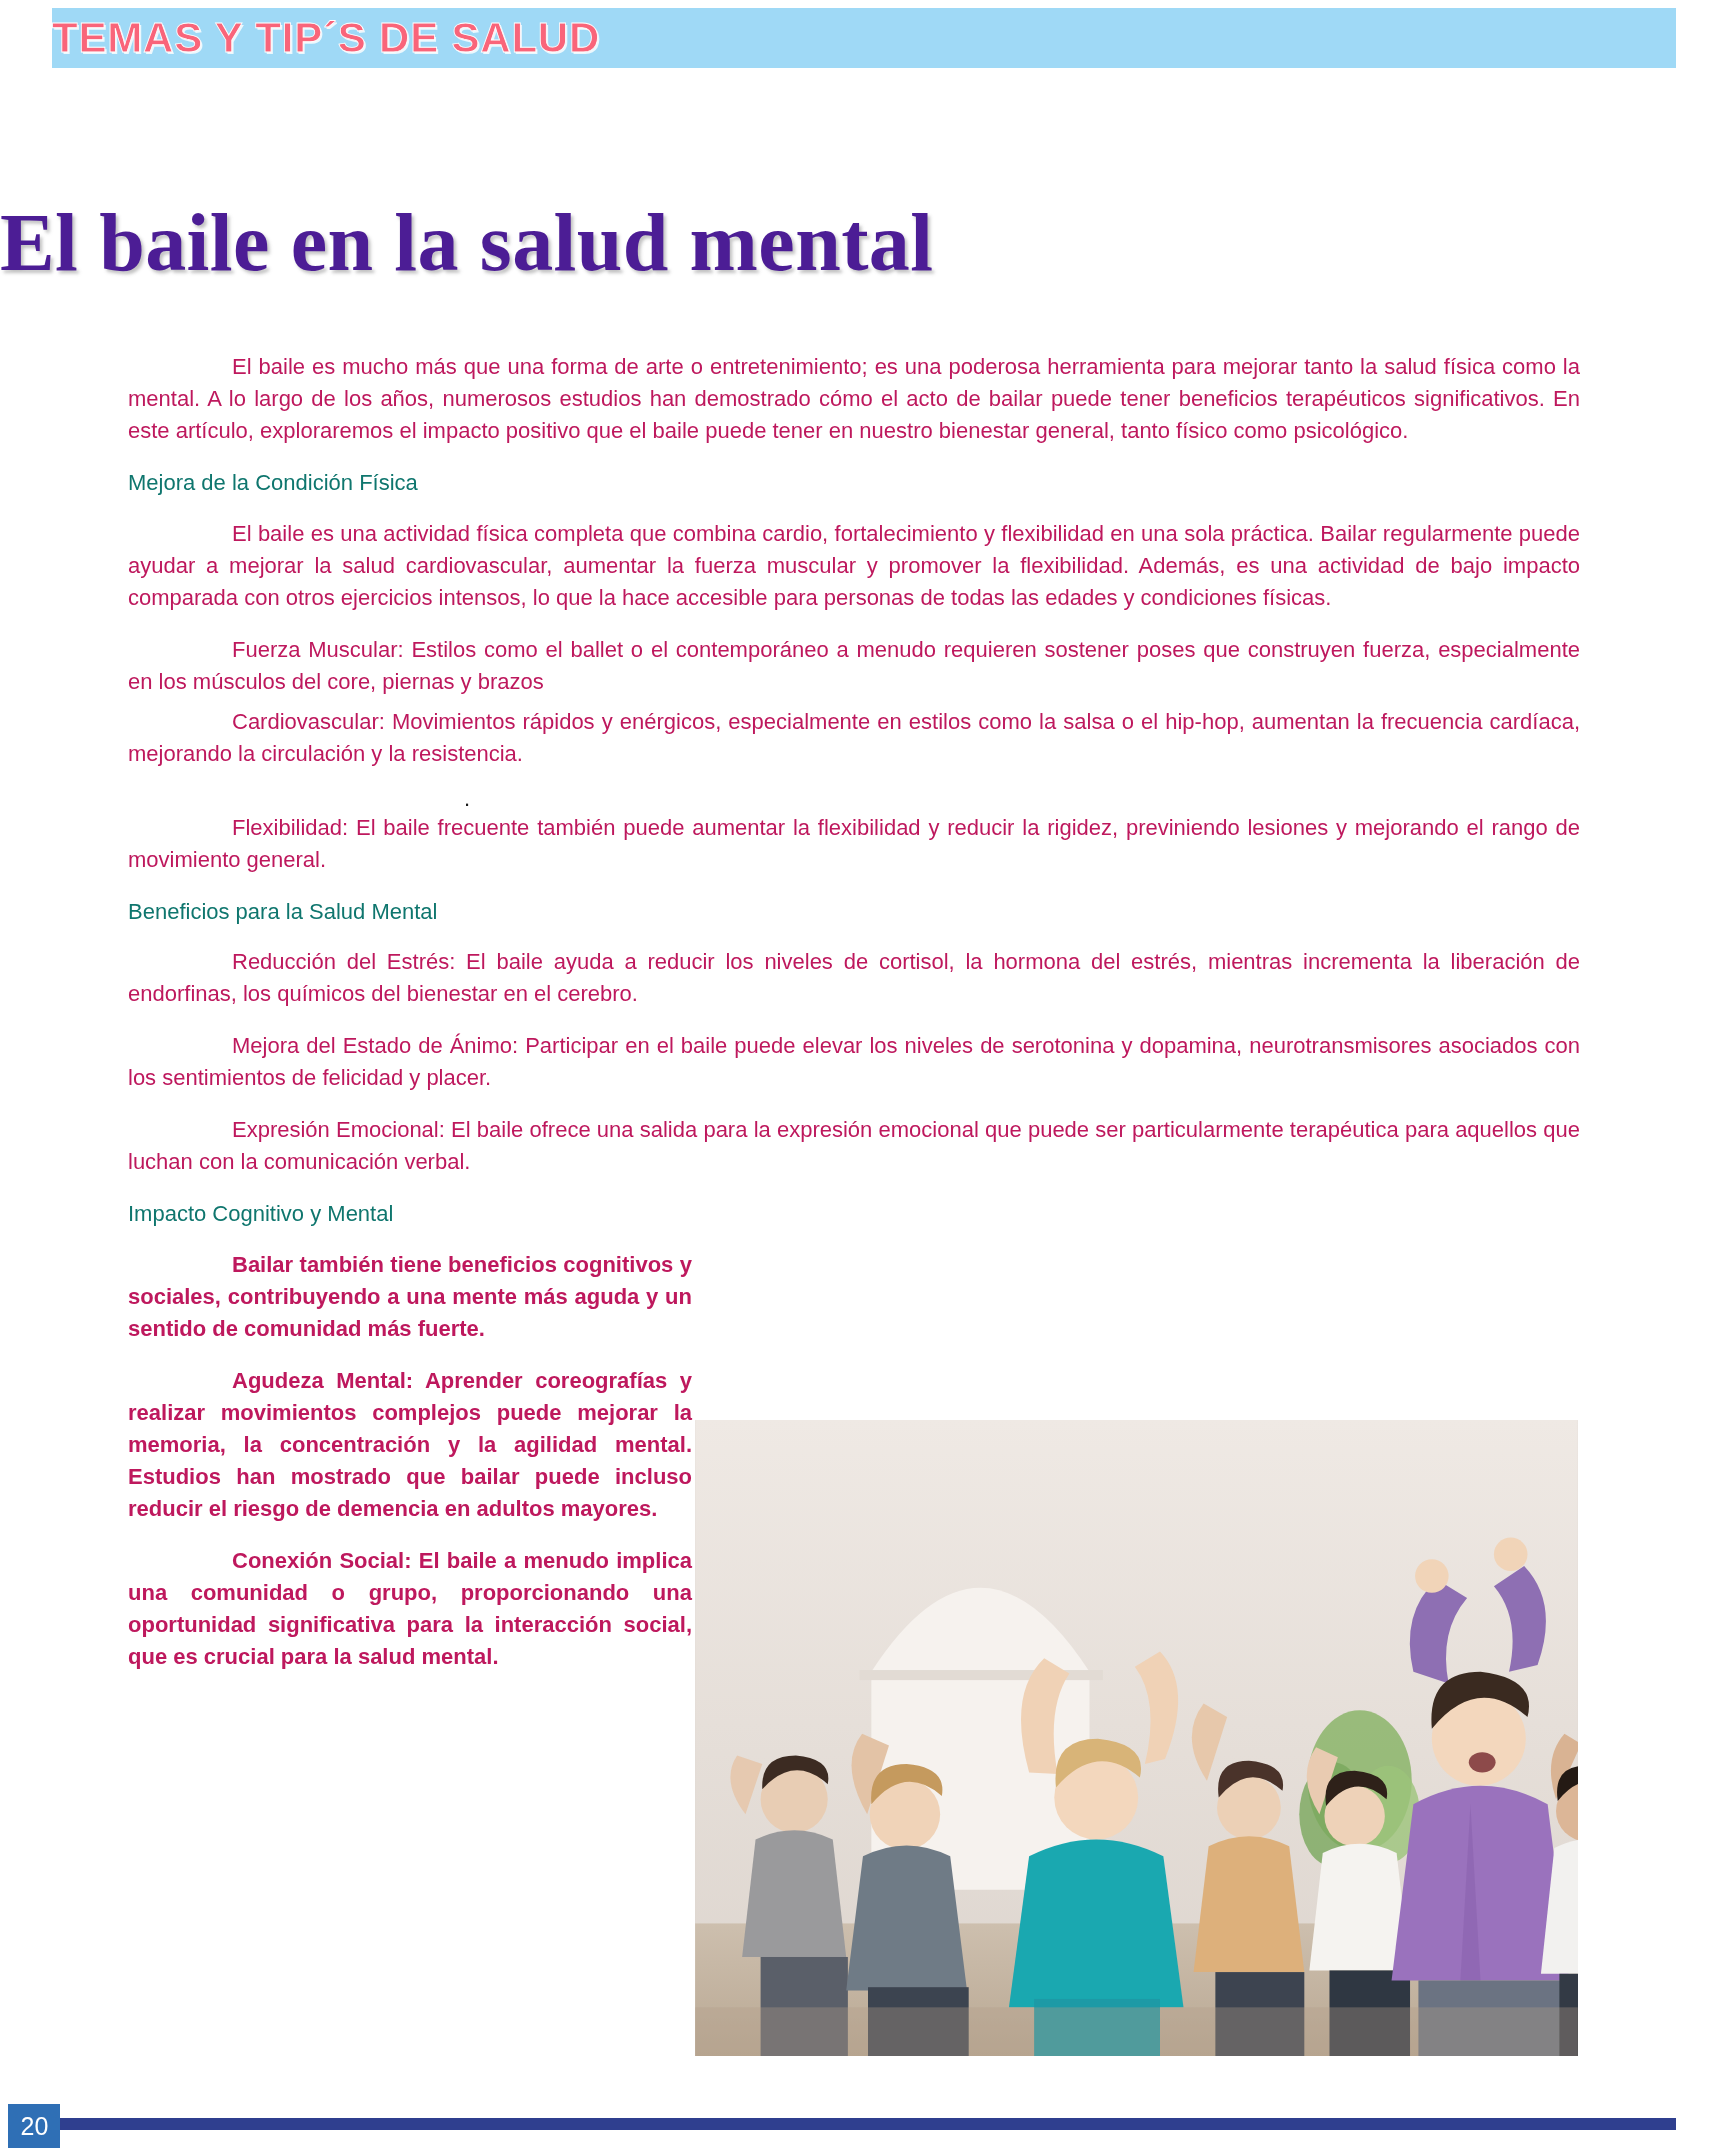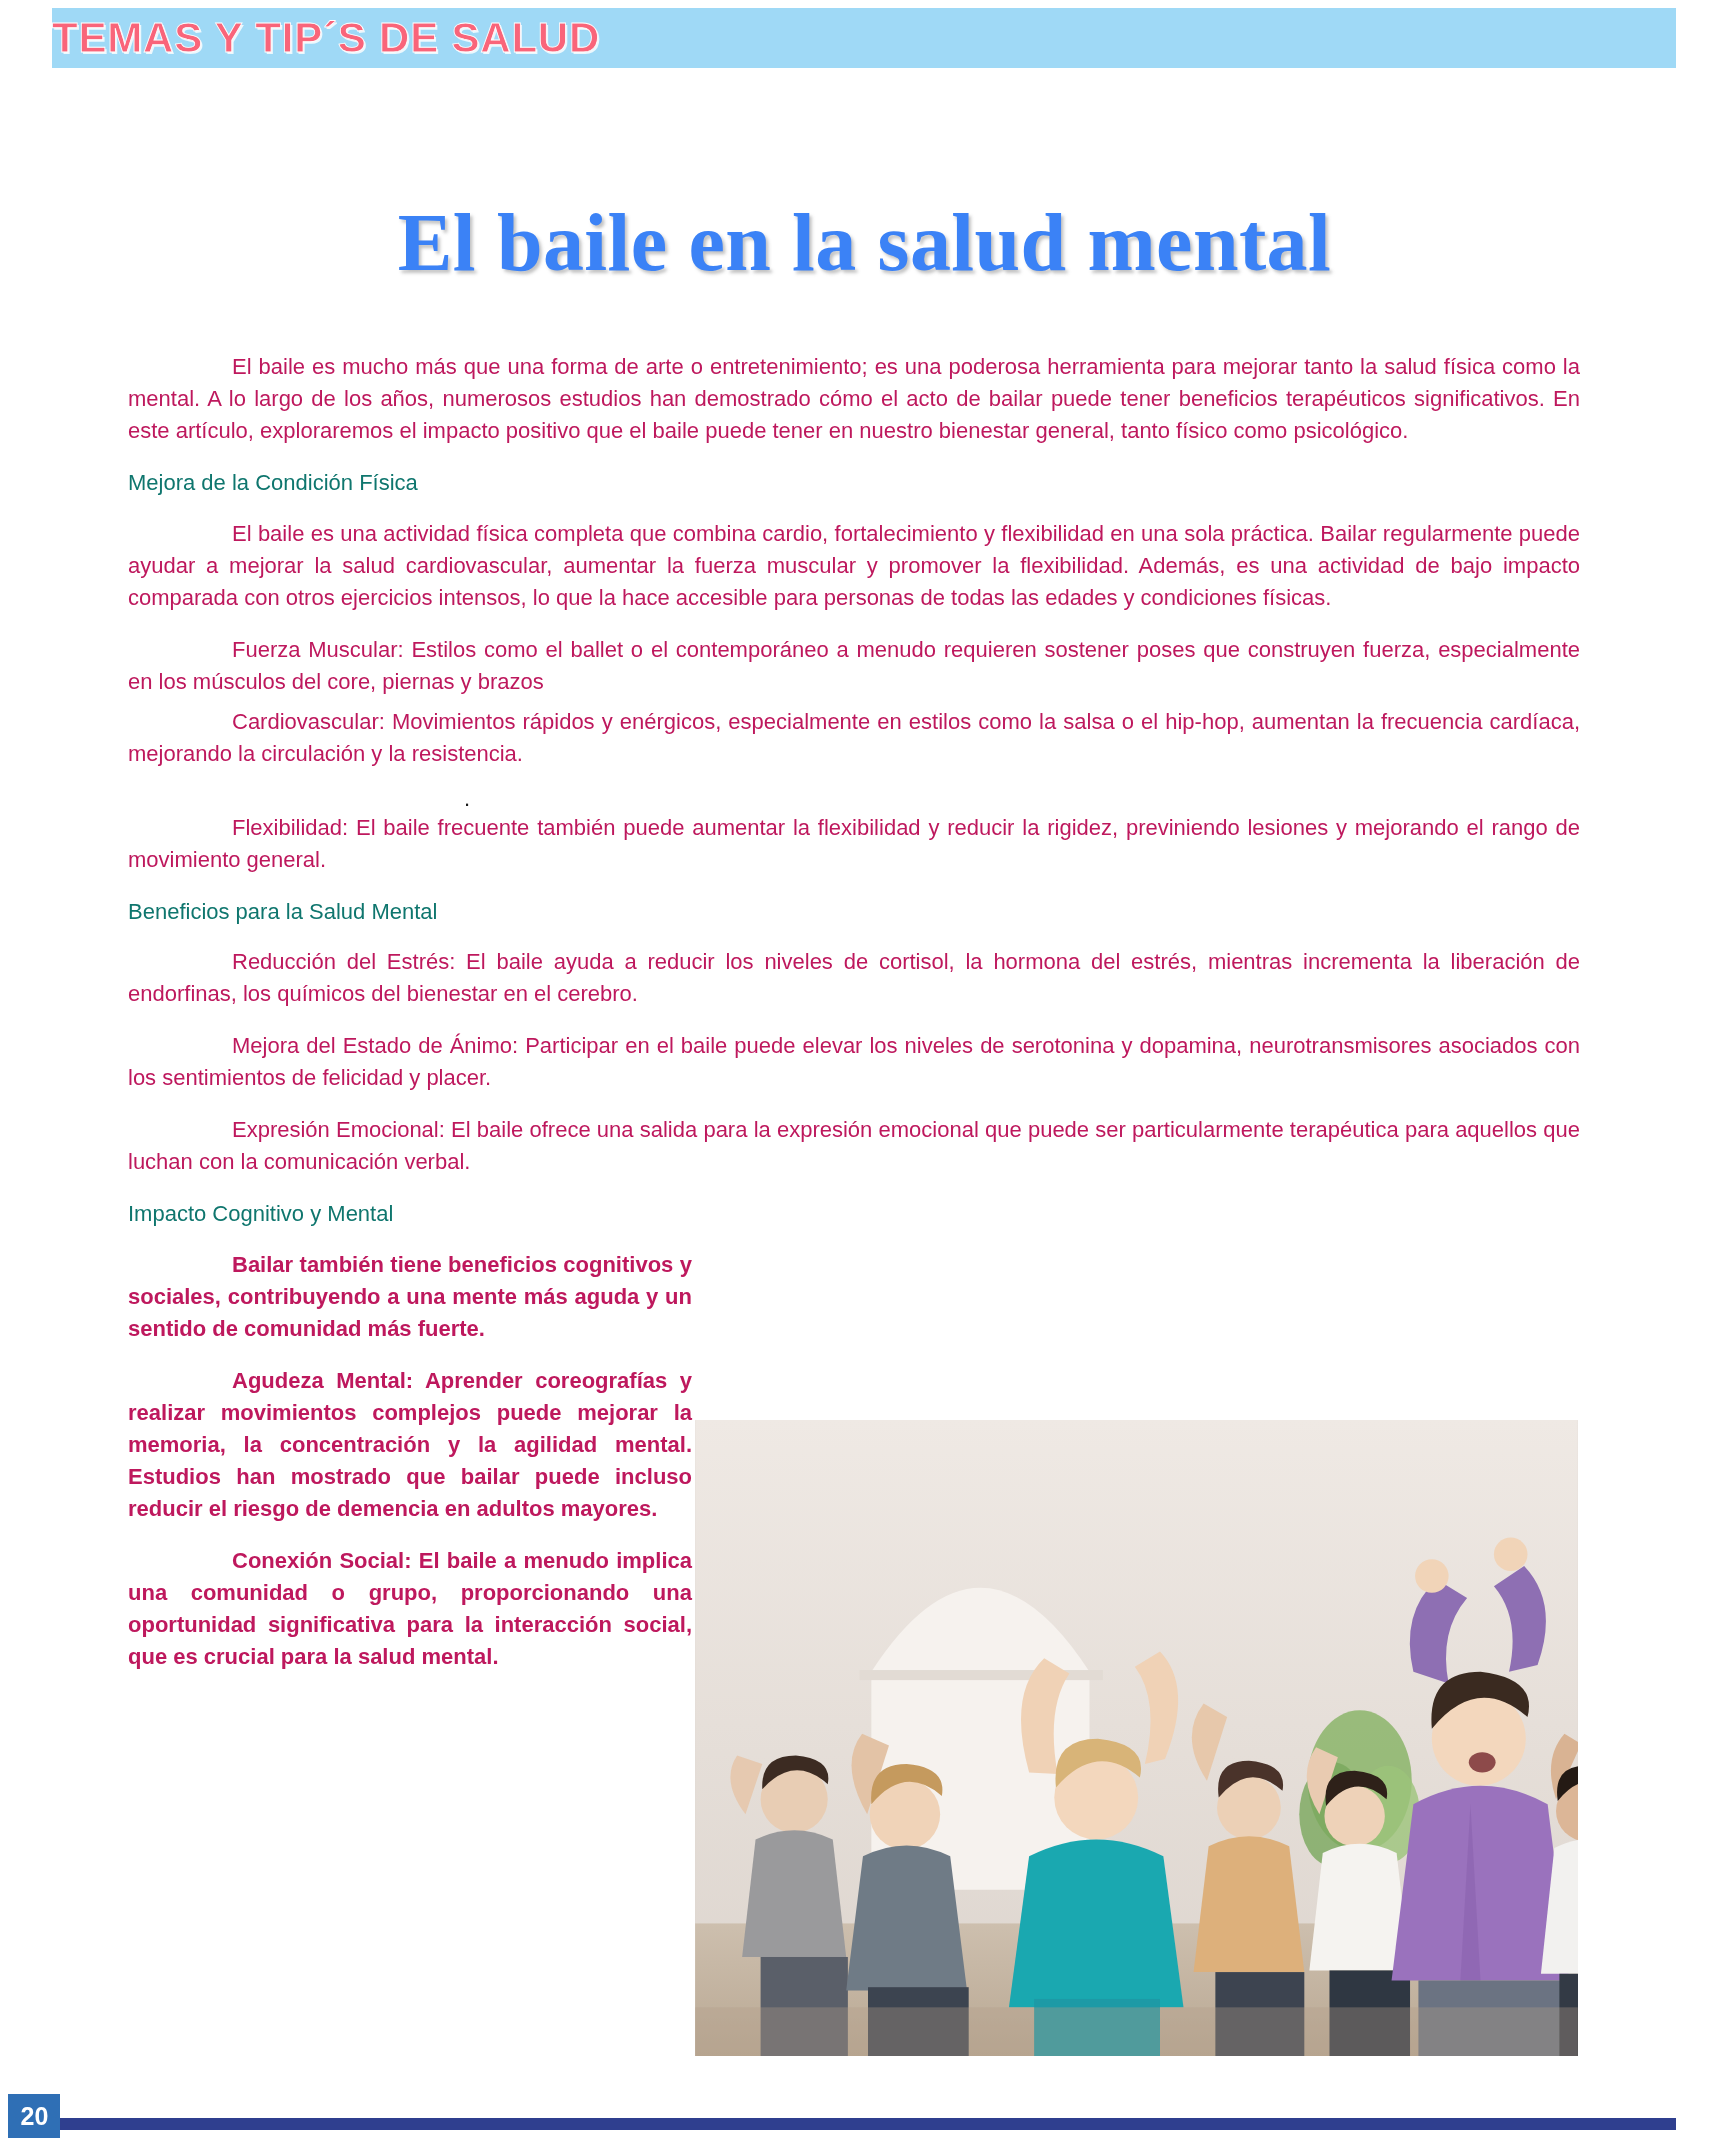--- a/index.html
+++ b/index.html
@@ -38,25 +38,24 @@
     -webkit-text-stroke: 0.8px #ffffff;
     text-shadow: 1.7px 1.7px 0 rgba(255,255,255,0.8);
   }
 
   
   .headline {
     position: absolute;
     left: 0;
     top: 141px;
     width: 1729px;
-    text-align: center;
     font-family: "Liberation Serif", serif;
     font-size: 82px;
     font-weight: bold;
-    color: #3b82f6;
+    color: #4c1d95;
     letter-spacing: 0.4px;
     text-shadow: 2.5px 2.5px 3.4px rgba(120,120,120,0.45);
   }
 
   
   .article {
     position: absolute;
     left: 128px;
     top: 351px;
     width: 1452px;
@@ -113,29 +112,28 @@
     position: absolute;
     left: 52px;
     bottom: 18.5px;
     width: 1624px;
     height: 11.7px;
     background: #2f3f8f;
   }
   .page-badge {
     position: absolute;
     left: 8.4px;
-    bottom: 10px;
+    bottom: 0;
     width: 52px;
     height: 44px;
     background: #2f6fb5;
     color: #ffffff;
     font-size: 25px;
     line-height: 44px;
     text-align: center;
-    font-weight: bold;
   }
 </style>
 </head>
 <body>
 
 <div class="top-banner">
   <div class="banner-title">TEMAS Y TIP´S DE SALUD</div>
 </div>
 
 <h1 class="headline">El baile en la salud mental</h1>

